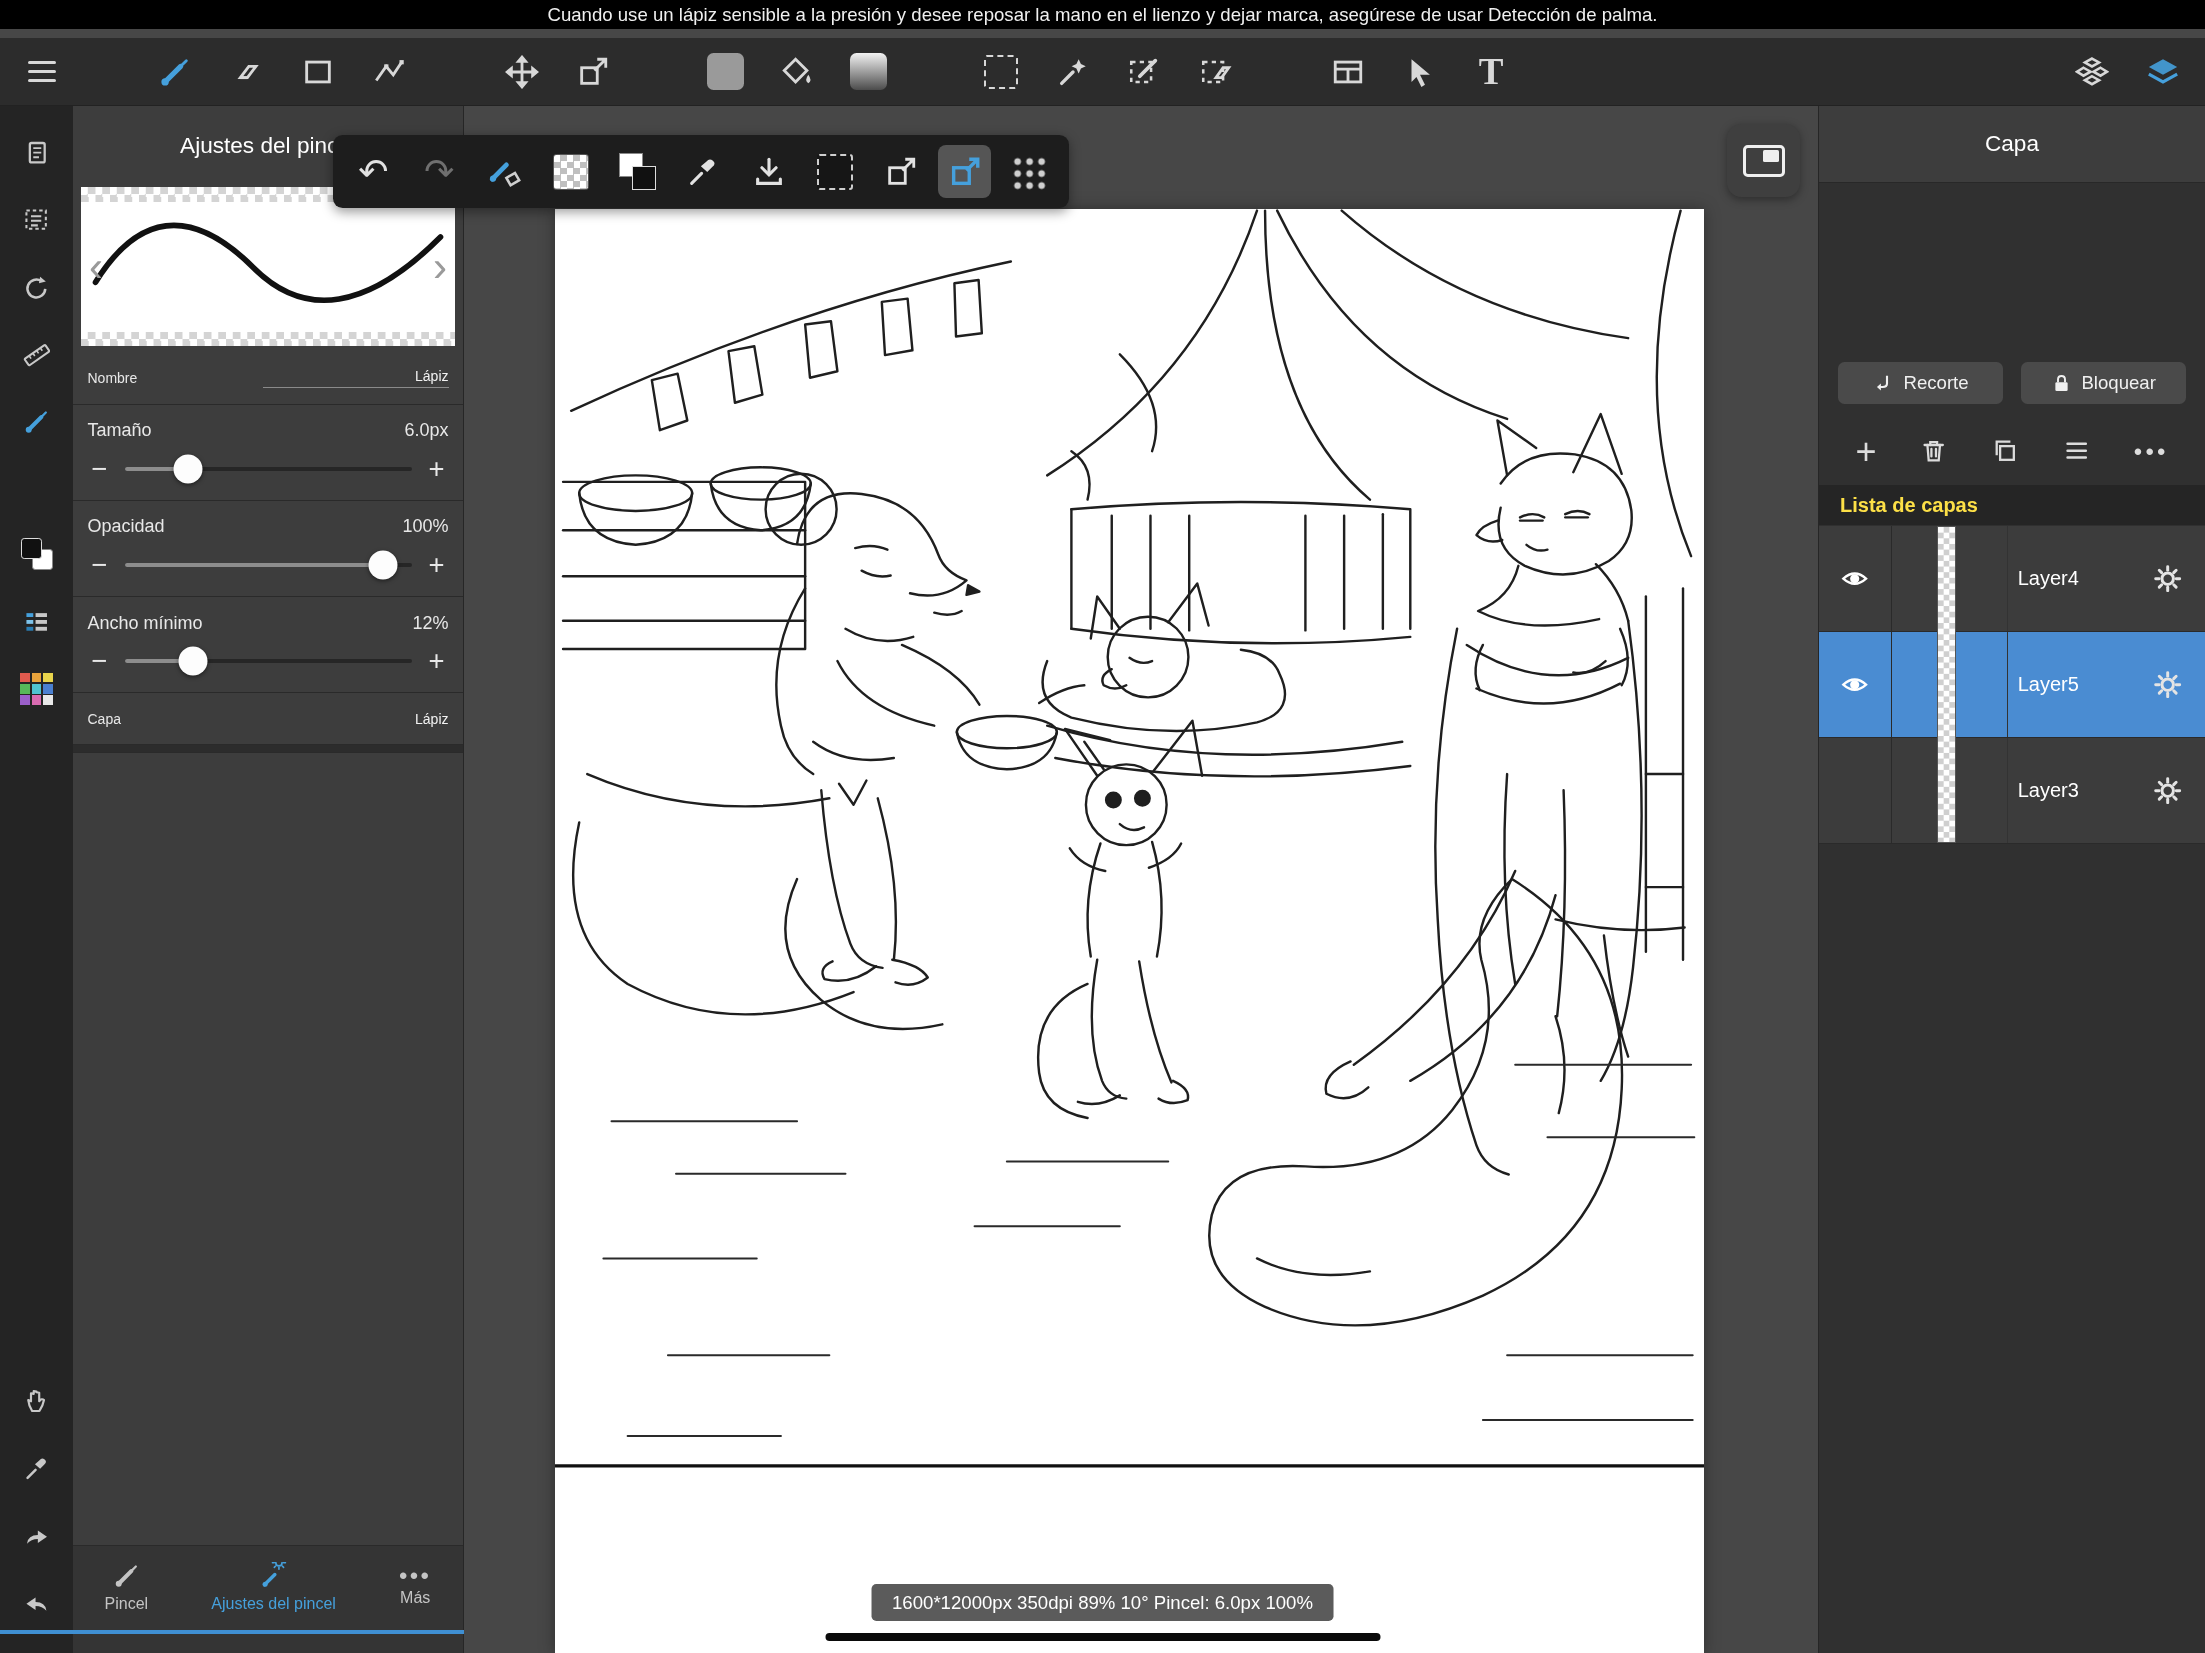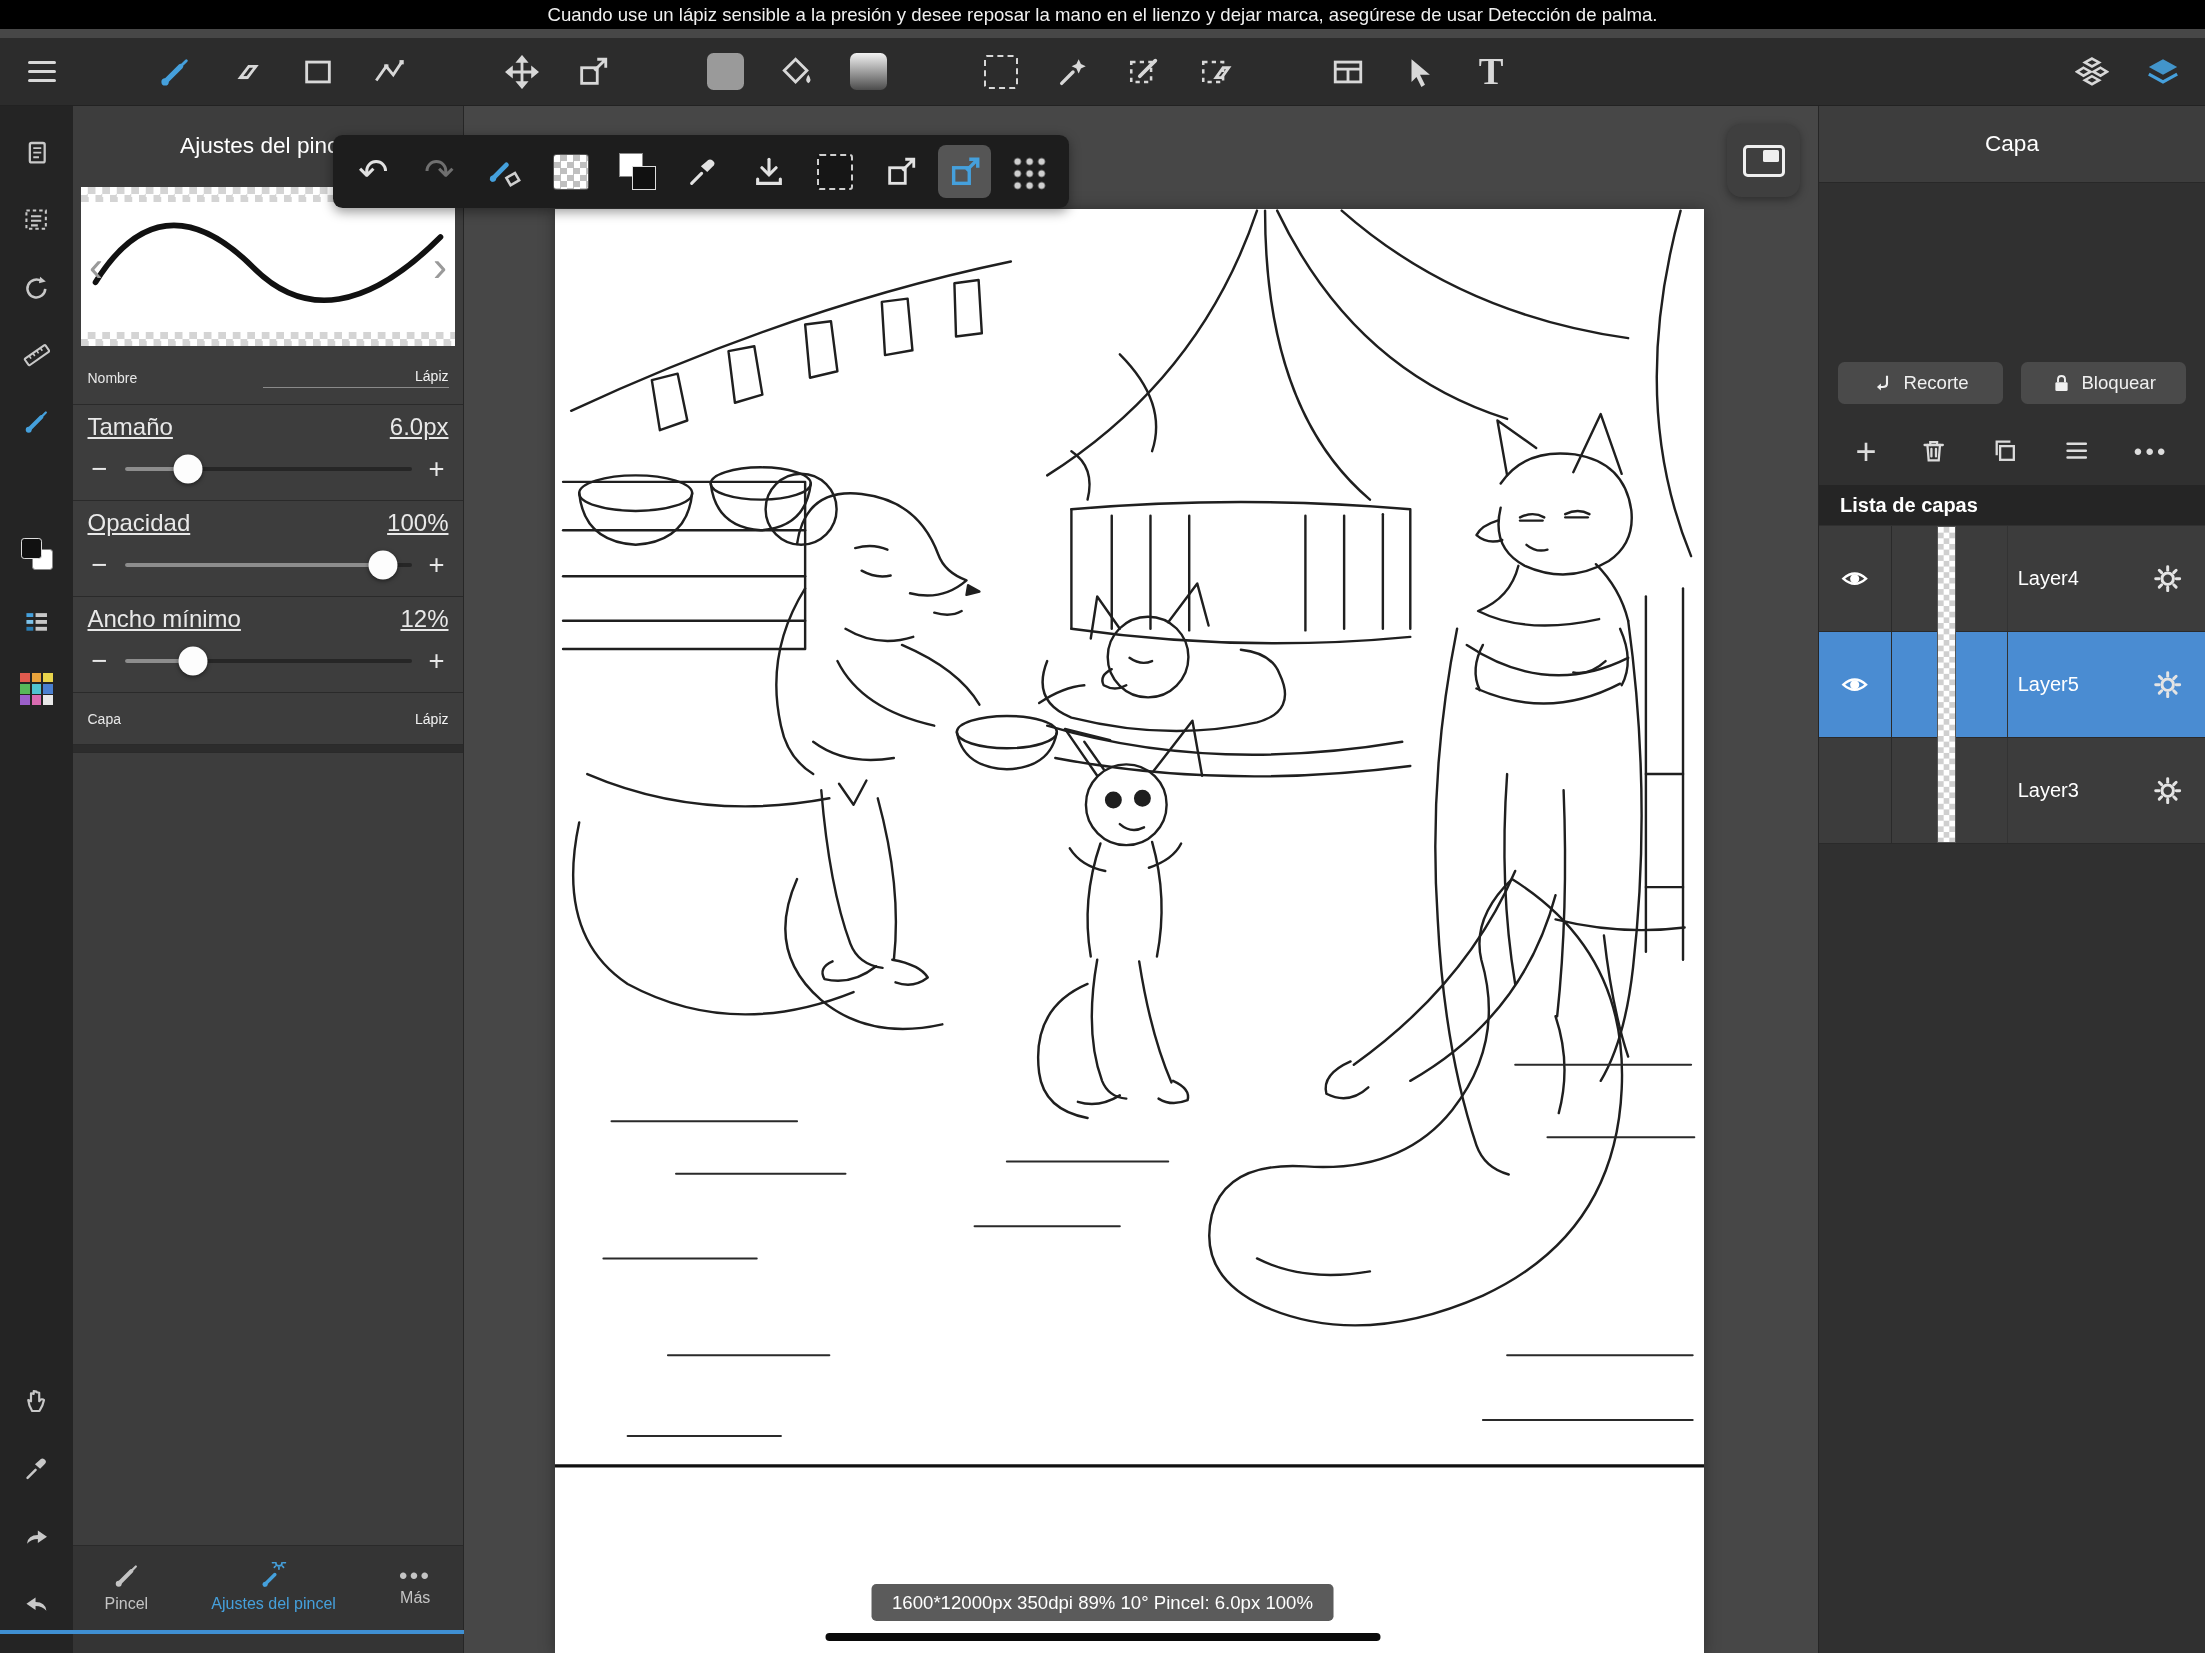--- a/index.html
+++ b/index.html
@@ -47,21 +47,21 @@
   .preview .edge.top{top:0;} .preview .edge.bot{bottom:0;}
   .preview svg{position:absolute;left:0;top:0;width:100%;height:100%;}
   .chev{position:absolute;top:50%;transform:translateY(-50%);font-size:42px;color:#9a9a9a;line-height:1;padding:0 6.5px;}
   .chev.l{left:1.6px;} .chev.r{right:1.6px;}
 
   .rows{margin-top:6.5px;}
   .prow{display:flex;align-items:center;justify-content:space-between;padding:0 14.5px;height:52px;border-bottom:1.6px solid var(--line);font-size:14px;}
   .prow .val{color:#f2f2f2;}
   .prow .val.underl{border-bottom:1.6px solid #8a8a8a;min-width:186px;text-align:right;padding-bottom:3.2px;}
   .sblock{border-bottom:1.6px solid var(--line);padding:8px 14.5px 11.3px;}
-  .sblock .lab-line{display:flex;justify-content:space-between;font-size:24px;height:36px;text-decoration:underline;}
+  .sblock .lab-line{display:flex;justify-content:space-between;font-size:18px;height:36px;align-items:center;}
   .slider-line{display:flex;align-items:center;gap:13px;height:40px;}
   .pm{font-size:27.4px;color:#e8e8e8;width:24px;text-align:center;line-height:1;}
   .track{position:relative;flex:1;height:4px;background:#262626;border-radius:2.4px;}
   .track .fill{position:absolute;left:0;top:0;height:100%;background:#8d8d8d;border-radius:2.4px;}
   .thumb{position:absolute;top:50%;width:29px;height:29px;background:#fdfdfd;border-radius:50%;transform:translate(-50%,-50%);box-shadow:0 1.6px 4px rgba(0,0,0,.5);}
   .trow{display:flex;align-items:center;justify-content:space-between;padding:8px 14.5px;min-height:71px;border-bottom:1.6px solid var(--line);font-size:19.4px;}
   .trow .tlabel{max-width:242px;line-height:1.3;}
   .toggle{width:74px;height:44px;border-radius:22px;background:#2b2b2b;position:relative;flex:none;transition:none;}
   .toggle .knob{position:absolute;top:3.2px;left:4px;width:37px;height:37px;border-radius:50%;background:#fff;box-shadow:0 1.6px 3.2px rgba(0,0,0,.4);}
   .toggle.on{background:var(--toggle-on);}
@@ -101,21 +101,21 @@
   .nav-icon::after{content:"";position:absolute;right:2.4px;top:2.4px;width:16px;height:12px;background:#efefef;border-radius:1.6px;}
 
   
   .layer-panel{position:absolute;right:0;top:106px;bottom:0;width:387px;background:#303030;border-left:1.6px solid #262626;}
   .lp-header{height:77px;background:var(--panel);display:flex;align-items:center;justify-content:center;font-size:22.6px;color:#fff;border-bottom:1.6px solid #282828;}
   .lp-buttons{position:absolute;left:0;top:256px;width:100%;height:42px;display:flex;padding:0 19.4px;gap:18px;}
   .lp-btn{flex:1;background:#4a4a4a;border-radius:6.5px;display:flex;align-items:center;justify-content:center;gap:9.7px;font-size:18.6px;color:#f0f0f0;}
   .lp-iconrow{position:absolute;left:0;top:321px;width:100%;height:50px;display:flex;align-items:center;justify-content:space-around;padding:0 14.5px;color:#dcdcdc;}
   .lp-iconrow .plus-glyph{font-size:36px;line-height:1;}
   .lp-iconrow .dots{font-size:24px;letter-spacing:3.2px;}
-  .lp-listheader{position:absolute;left:0;top:379px;width:100%;height:40px;background:#252525;display:flex;align-items:center;padding-left:21px;font-size:20px;font-weight:bold;color:#ffffff;}
+  .lp-listheader{position:absolute;left:0;top:379px;width:100%;height:40px;background:#252525;display:flex;align-items:center;padding-left:21px;font-size:20px;font-weight:bold;color:#fde047;}
   .layer-list{position:absolute;left:0;top:420px;width:100%;}
   .layer-row{position:relative;height:106px;background:#3c3c3c;border-bottom:1.6px solid var(--line);display:flex;align-items:center;}
   .layer-row.selected{background:var(--sel-layer);}
   .eye-cell{width:73px;height:100%;display:flex;align-items:center;justify-content:center;border-right:1.6px solid var(--line);color:#fff;}
   .eye-wrap{display:none;}
   .eye-wrap.visible{display:flex;}
   .name-cell{margin-left:115px;border-left:1.6px solid #333;padding-left:9.7px;height:100%;display:flex;align-items:center;font-size:20px;color:#fff;flex:1;}
   .gear-cell{width:74px;height:100%;display:flex;align-items:center;justify-content:center;color:#e4e4e4;}
   .thumb-strip{position:absolute;left:118px;top:0;width:19.4px;height:317px;background:conic-gradient(#cfcfcf 25%,#fff 0 50%,#cfcfcf 0 75%,#fff 0) 0 0/11.3px 11.3px;z-index:3;border:0.8px solid #555;}
 </style>

